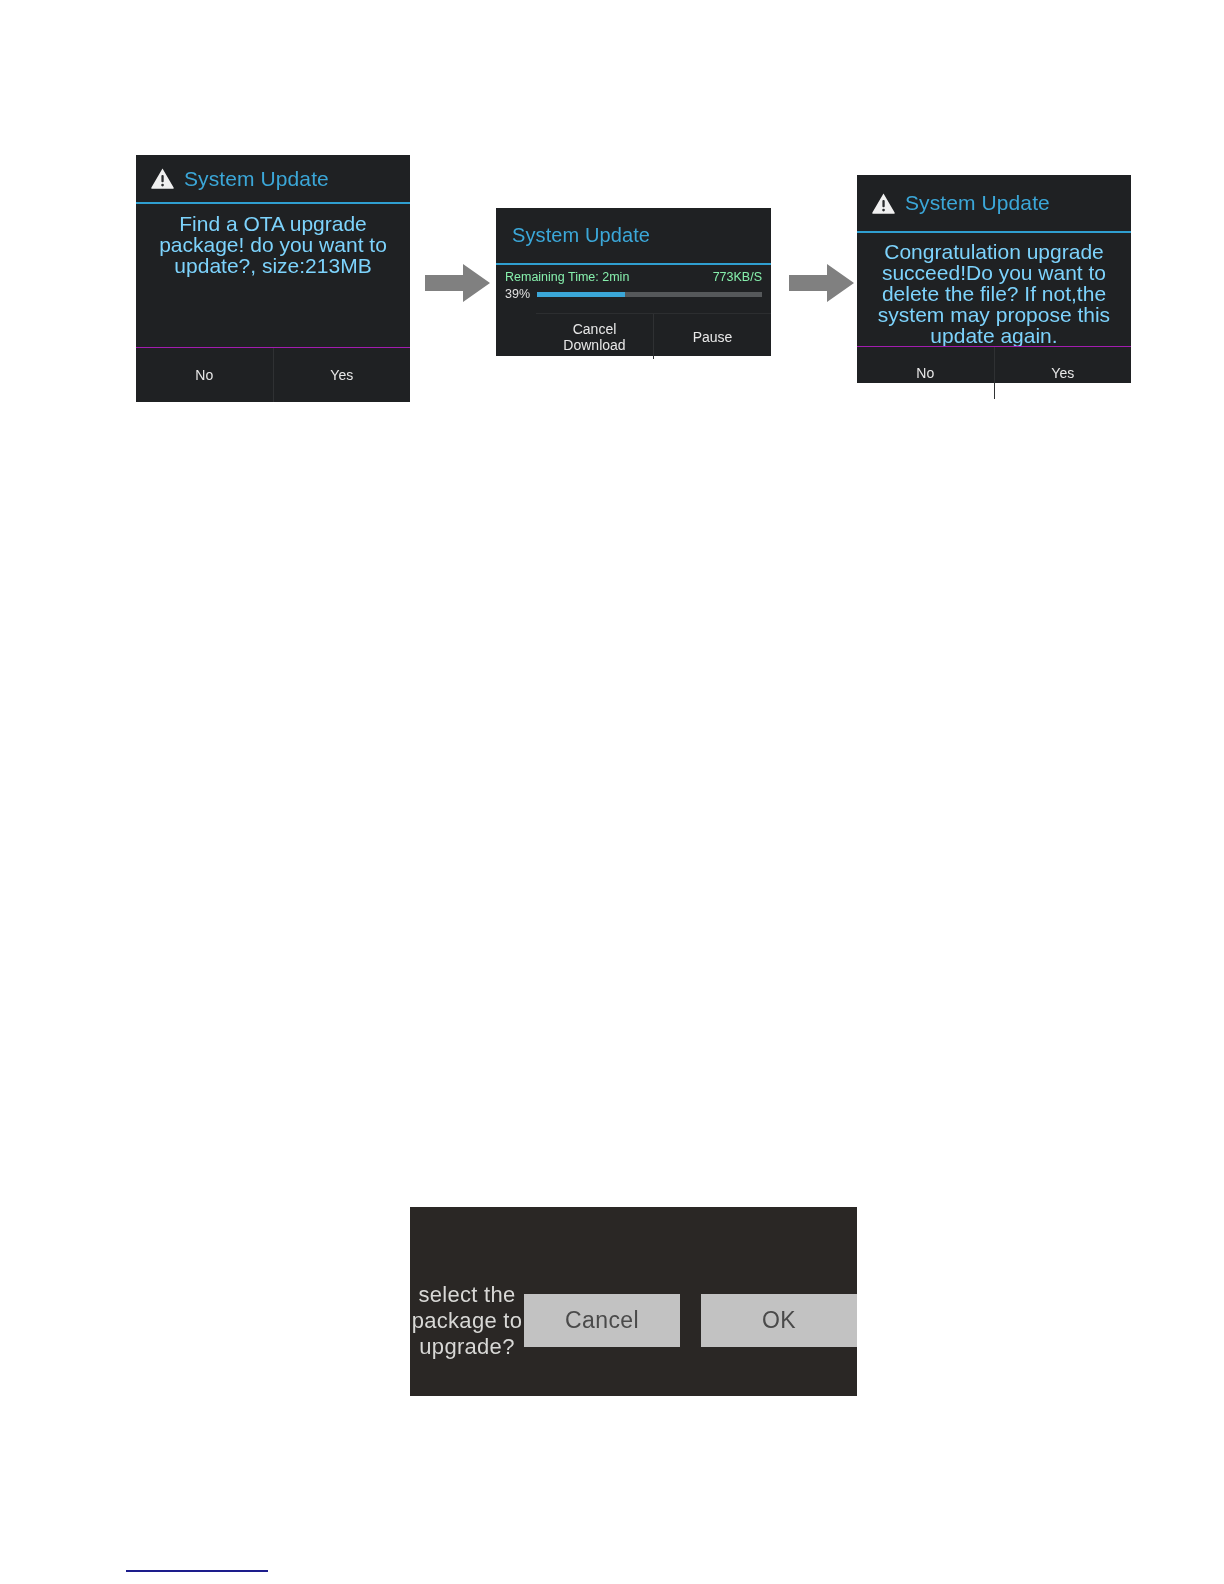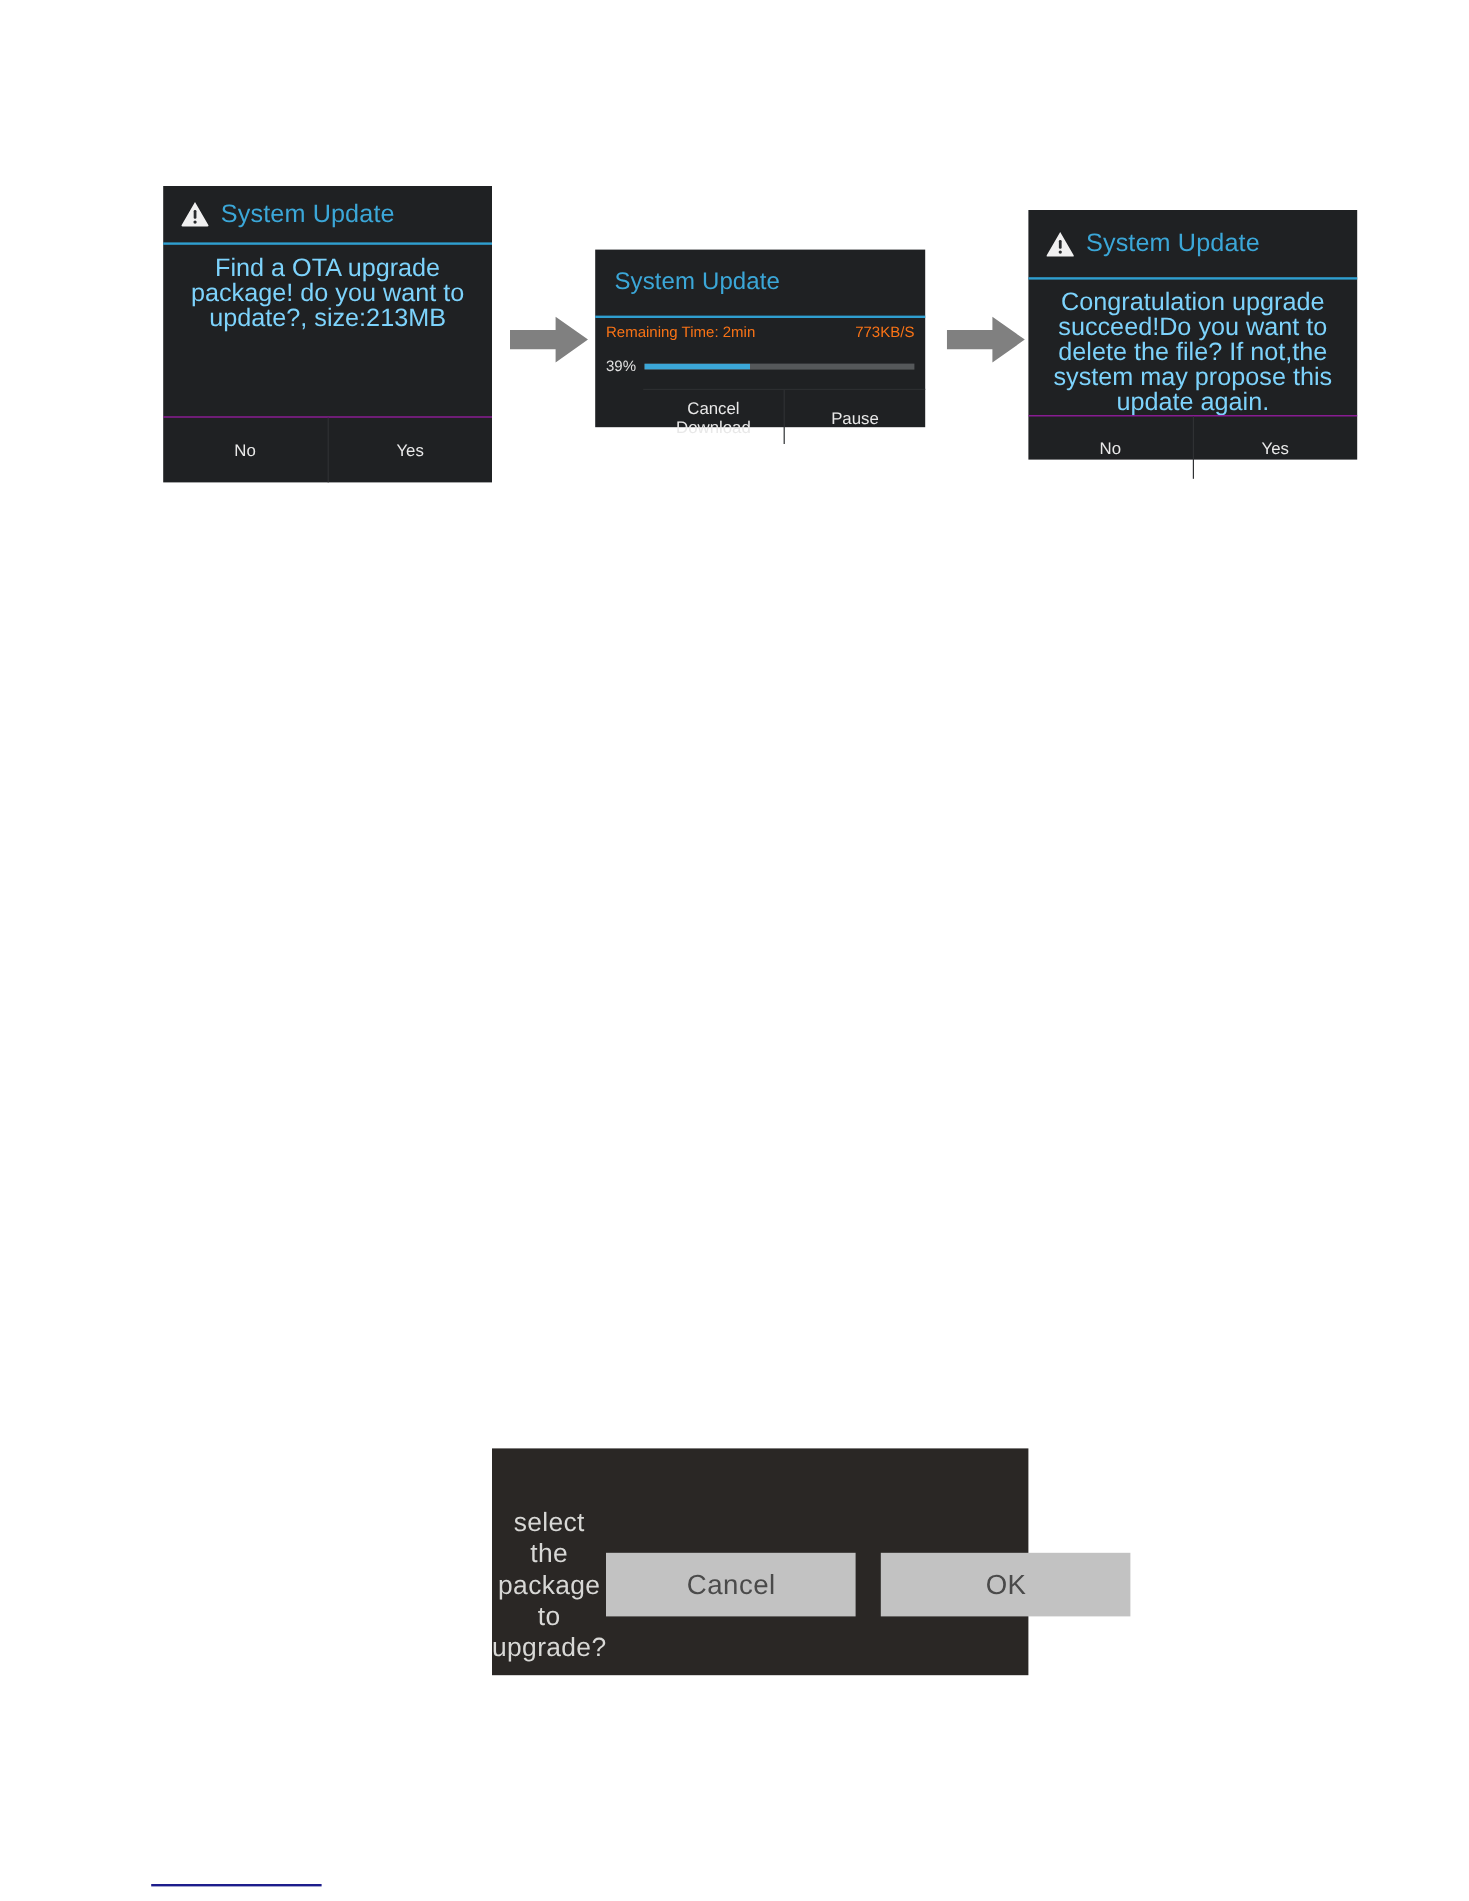--- a/index.html
+++ b/index.html
@@ -106,28 +106,28 @@
   #dialog-progress .dlg-titlebar { height: 58px; padding-left: 16px; }
   #dialog-progress .dlg-title { font-size: 20px; }
   #dialog-progress .dlg-body {
     padding: 5px 8px 0 8px;
   }
   .prog-toprow {
     display: flex;
     justify-content: space-between;
     align-items: baseline;
     font-size: 12.5px;
-    color: #f97316;
+    color: #86efac;
     padding: 0 1px;
   }
   .prog-barrow {
     display: flex;
     align-items: center;
     gap: 7px;
-    margin-top: 14px;
+    margin-top: 3px;
     padding: 0 1px;
   }
   .prog-pct {
     font-size: 12.5px;
     color: #e0e0e0;
     flex: 0 0 auto;
   }
   .prog-track {
     position: relative;
     flex: 1 1 auto;
@@ -188,21 +188,21 @@
     text-align: center;
     margin-top: 39px;
     letter-spacing: 0.3px;
   }
   .pkg-btnrow {
     display: flex;
     gap: 21px;
     margin-top: 37px;
   }
   .pkg-btn {
-    width: 208px;
+    width: 156px;
     height: 53px;
     background: #c2c2c2;
     color: #4a4a4a;
     border: 0;
     font-family: "Liberation Sans", sans-serif;
     font-size: 23px;
     letter-spacing: 0.4px;
     cursor: pointer;
     display: flex;
     align-items: center;

